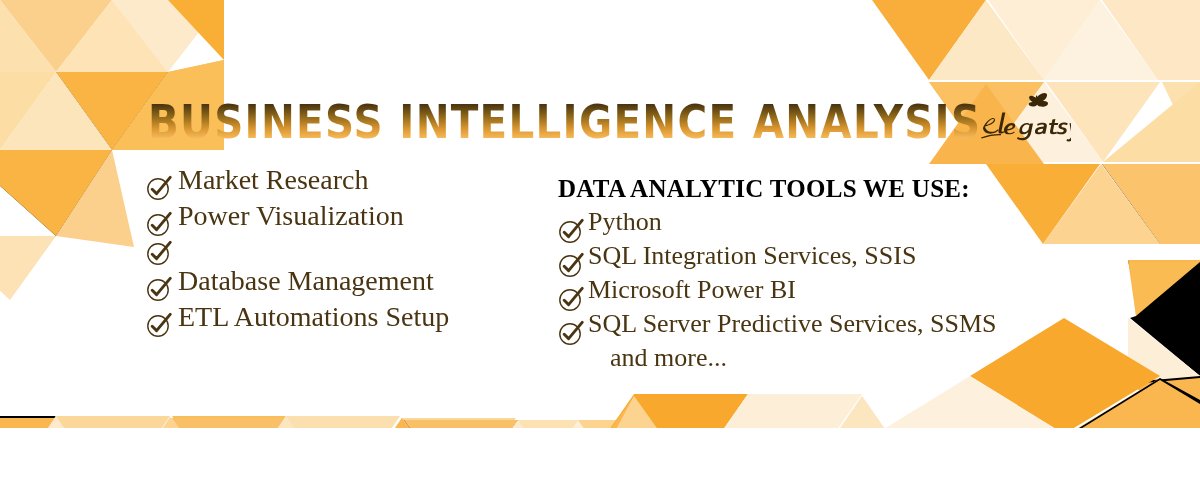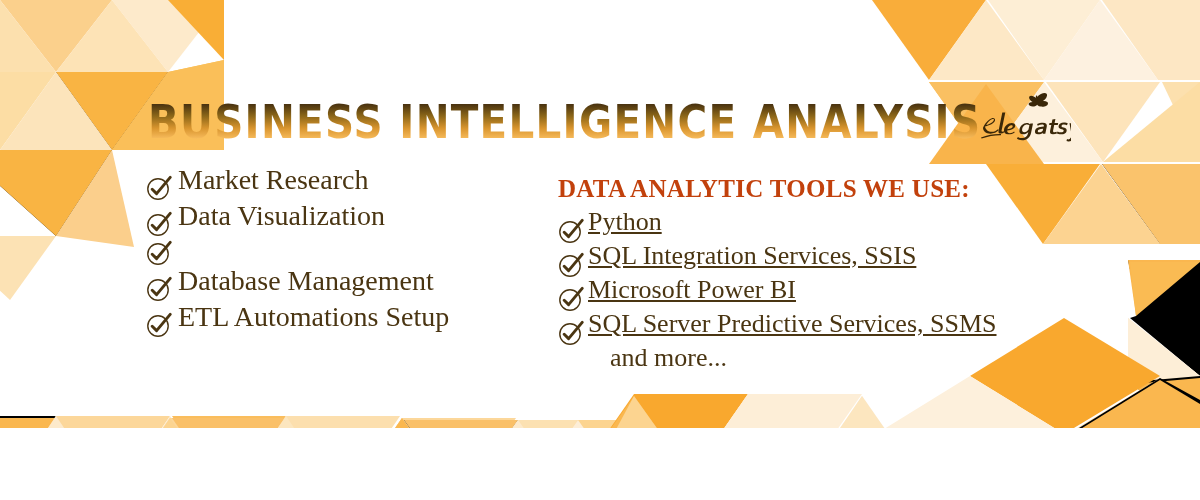--- a/index.html
+++ b/index.html
@@ -67,21 +67,21 @@
     position: absolute;
     left: 558px;
     top: 175px;
   }
 
   .sub-heading {
     font-family: "Liberation Serif", serif;
     font-weight: bold;
     font-size: 25px;
     letter-spacing: 0.3px;
-    color: #c2410c;
+    color: #000000;
     margin-bottom: 3px;
     white-space: nowrap;
   }
 
   .list {
     list-style: none;
     margin: 0;
     padding: 0;
   }
   .list-item {
@@ -99,21 +99,21 @@
   }
   .check-icon svg { display: block; }
 
   .item-label {
     font-family: "Liberation Serif", serif;
     font-size: 28px;
     line-height: 34px;
     color: #4a3512;
     white-space: nowrap;
   }
-  .list-right .item-label { font-size: 26px; line-height: 32px; text-decoration: underline; }
+  .list-right .item-label { font-size: 26px; line-height: 32px; }
   .list-right .check-icon { width: 24px; height: 25px; top: 4px; }
 
   .cont-line {
     font-family: "Liberation Serif", serif;
     font-size: 26px;
     line-height: 32px;
     color: #4a3512;
     margin-left: 52px;
     white-space: nowrap;
   }
@@ -264,21 +264,21 @@
         </span>
         <span class="item-label">Market Research</span>
       </li>
       <li class="list-item">
         <span class="check-icon">
           <svg viewBox="0 0 26 27" width="26" height="27">
             <circle cx="12" cy="15" r="10.2" fill="none" stroke="#4a3512" stroke-width="1.4"></circle>
             <path d="M6.2 15.2 L10.6 19.6 L24.2 3.4" fill="none" stroke="#4a3512" stroke-width="2.9" stroke-linecap="round" stroke-linejoin="round"></path>
           </svg>
         </span>
-        <span class="item-label">Data Visualization</span>
+        <span class="item-label">Power Visualization</span>
       </li>
       <li class="list-item">
         <span class="check-icon">
           <svg viewBox="0 0 26 27" width="26" height="27">
             <circle cx="12" cy="15" r="10.2" fill="none" stroke="#4a3512" stroke-width="1.4"></circle>
             <path d="M6.2 15.2 L10.6 19.6 L24.2 3.4" fill="none" stroke="#4a3512" stroke-width="2.9" stroke-linecap="round" stroke-linejoin="round"></path>
           </svg>
         </span>
       </li>
       <li class="list-item">

